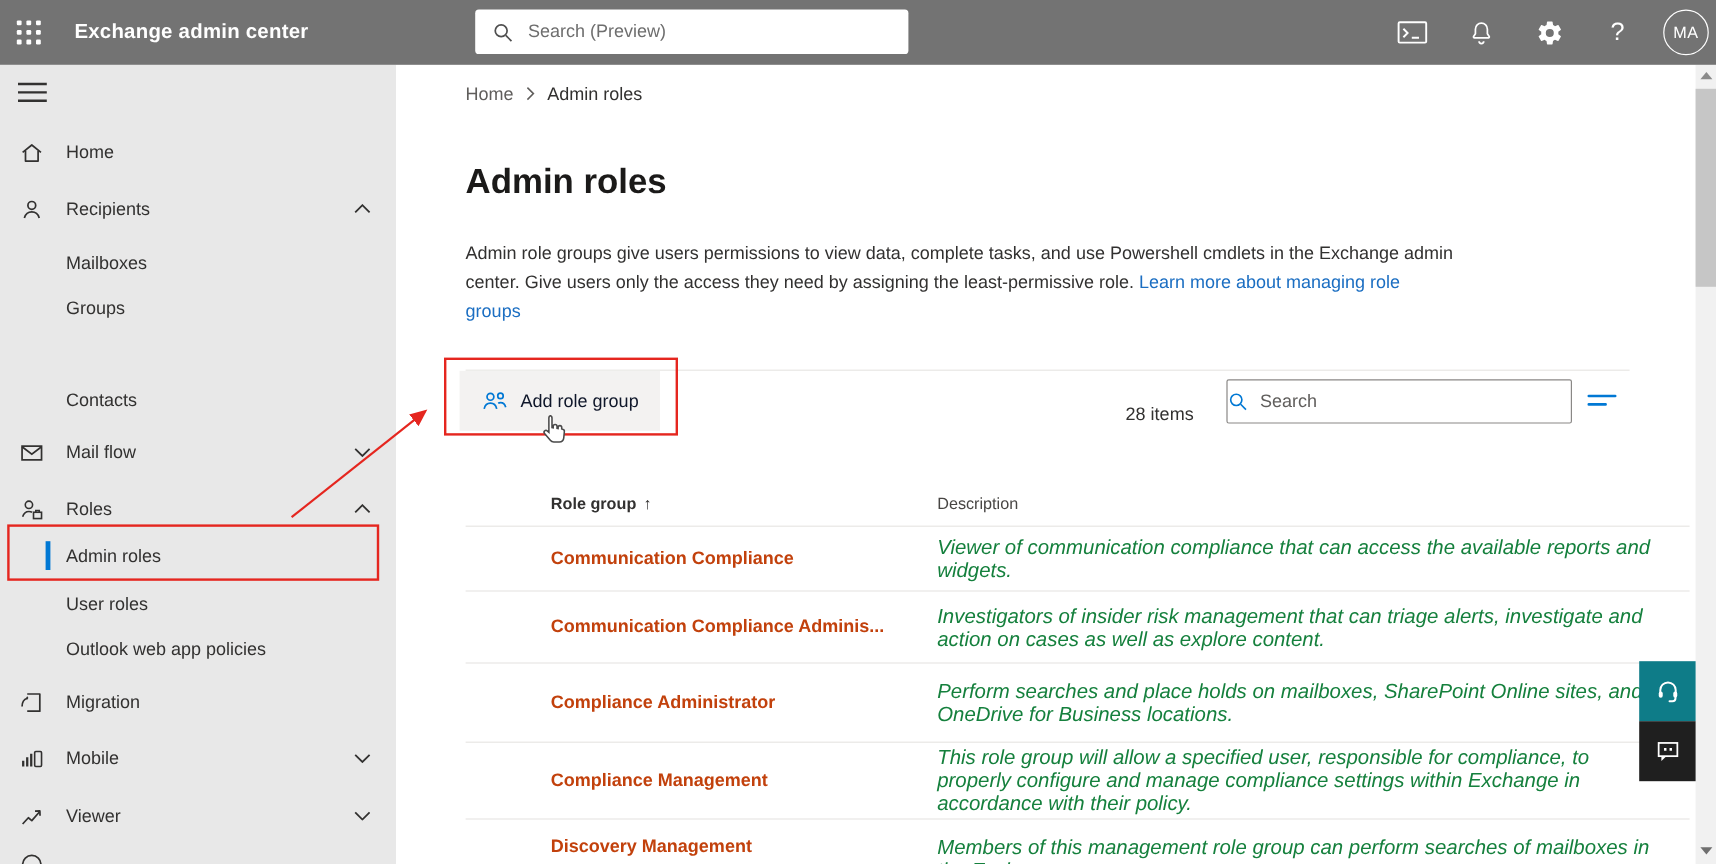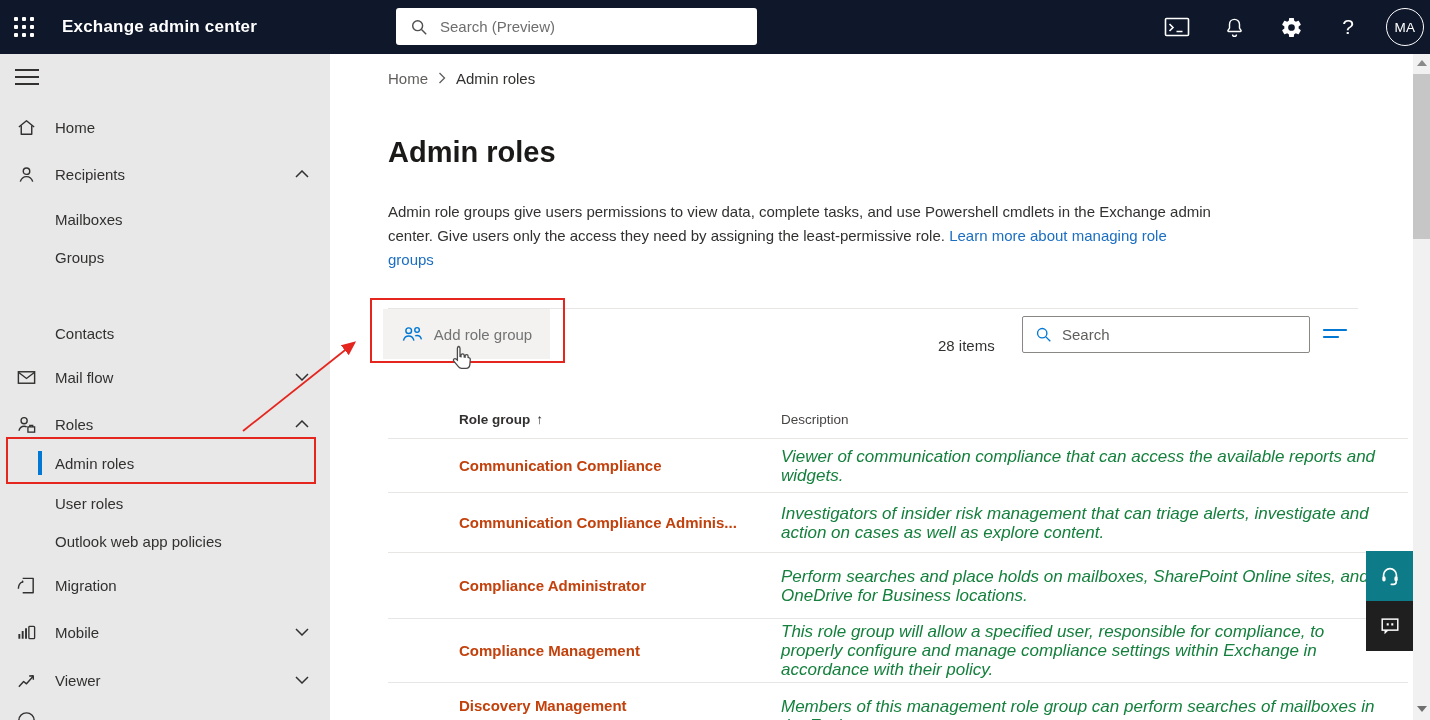--- a/index.html
+++ b/index.html
@@ -1,21 +1,21 @@
 <!DOCTYPE html>
 <html><head>
 <meta charset="utf-8">
 <style>
   * { margin:0; padding:0; box-sizing:border-box; }
   html,body { width:1430px; height:720px; overflow:hidden; }
   body { font-family:"Liberation Sans", sans-serif; background:#fff; position:relative; }
   .abs { position:absolute; }
 
   
-  #topbar { position:absolute; left:0; top:0; width:1430px; height:54px; background:#0f172a; z-index:30; }
+  #topbar { position:absolute; left:0; top:0; width:1430px; height:54px; background:#737373; z-index:30; }
   #topbar .waffle { position:absolute; left:13px; top:16px; width:22px; height:22px; cursor:pointer; }
   #topbar .app-title { position:absolute; left:62px; top:0; height:54px; line-height:54px;
     color:#fff; font-size:17px; font-weight:700; letter-spacing:.2px; }
   .top-search { position:absolute; left:396px; top:8px; width:361px; height:37px; background:#fff;
     border-radius:3px; display:flex; align-items:center; padding-left:14px; }
   .top-search svg { flex:0 0 auto; color:#4f4f4f; }
   .top-search input { border:none; outline:none; background:transparent; font-size:15px;
     font-family:"Liberation Sans",sans-serif; color:#333; margin-left:12px; width:290px; }
   .top-search input::placeholder { color:#6e6e6e; }
   .tb-icon { position:absolute; top:0; height:54px; display:flex; align-items:center; justify-content:center;
@@ -40,25 +40,25 @@
   .bc-home { color:#605e5c; cursor:pointer; }
   .bc-sep { margin:0 10px; display:flex; }
   .bc-cur { color:#323130; }
   .page-title { position:absolute; left:58px; top:82px; font-size:29px; font-weight:700; color:#1b1a19; }
   .page-desc { position:absolute; left:58px; top:146px; width:828px; font-size:15px; line-height:24px; color:#323130; }
   .page-desc a { color:#1b6ec2; text-decoration:none; cursor:pointer; }
 
   .toolbar-sep { position:absolute; left:58px; top:254px; width:970px; height:1px; background:#e8e6e4; }
   .add-btn { position:absolute; left:53px; top:255px; width:167px; height:50px; background:#f3f2f1;
     display:flex; align-items:center; justify-content:center; gap:10px; cursor:pointer; }
-  .add-btn span.lbl { font-size:15px; color:#737373; }
+  .add-btn span.lbl { font-size:15px; color:#0f172a; }
   .items-count { position:absolute; left:608px; top:266px; height:50px; display:flex; align-items:center;
     font-size:15px; color:#323130; }
   .tbl-search { position:absolute; left:692px; top:262px; width:288px; height:37px; border:1px solid #8a8886;
-    border-radius:2px; display:flex; align-items:center; padding-left:12px; background:#fff; }
+    border-radius:2px; display:flex; align-items:center; background:#fff; }
   .tbl-search svg { color:#0078d4; }
   .tbl-search input { border:none; outline:none; font-size:15px; color:#323130; margin-left:10px; width:230px;
     font-family:"Liberation Sans",sans-serif; }
   .tbl-search input::placeholder { color:#605e5c; }
   .filter-ic { position:absolute; left:992px; top:270px; width:26px; height:20px; cursor:pointer; }
 
   
   #roles-table { position:absolute; left:58px; top:346px; width:1020px; }
   .t-header { height:38px; display:flex; align-items:center; }
   .t-row { display:flex; border-top:1px solid #e8e6e4; cursor:pointer; }

